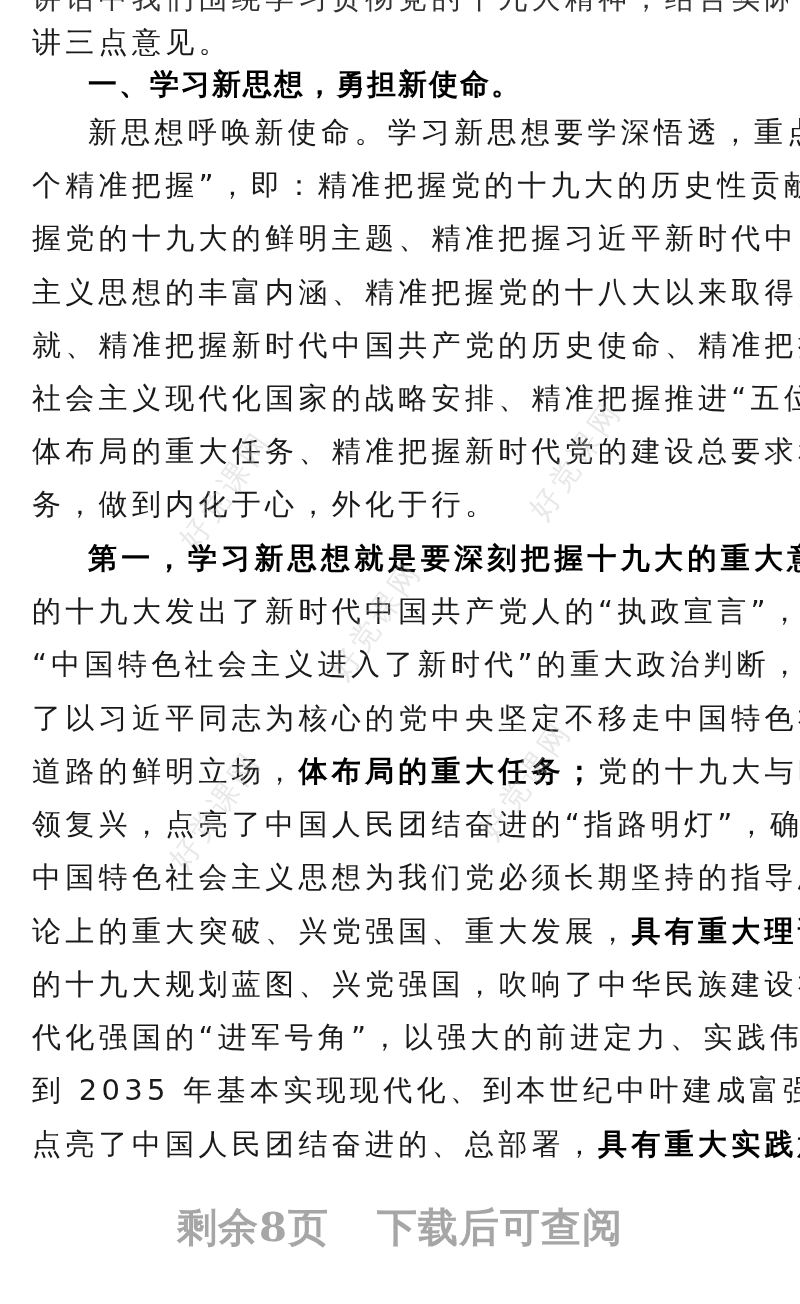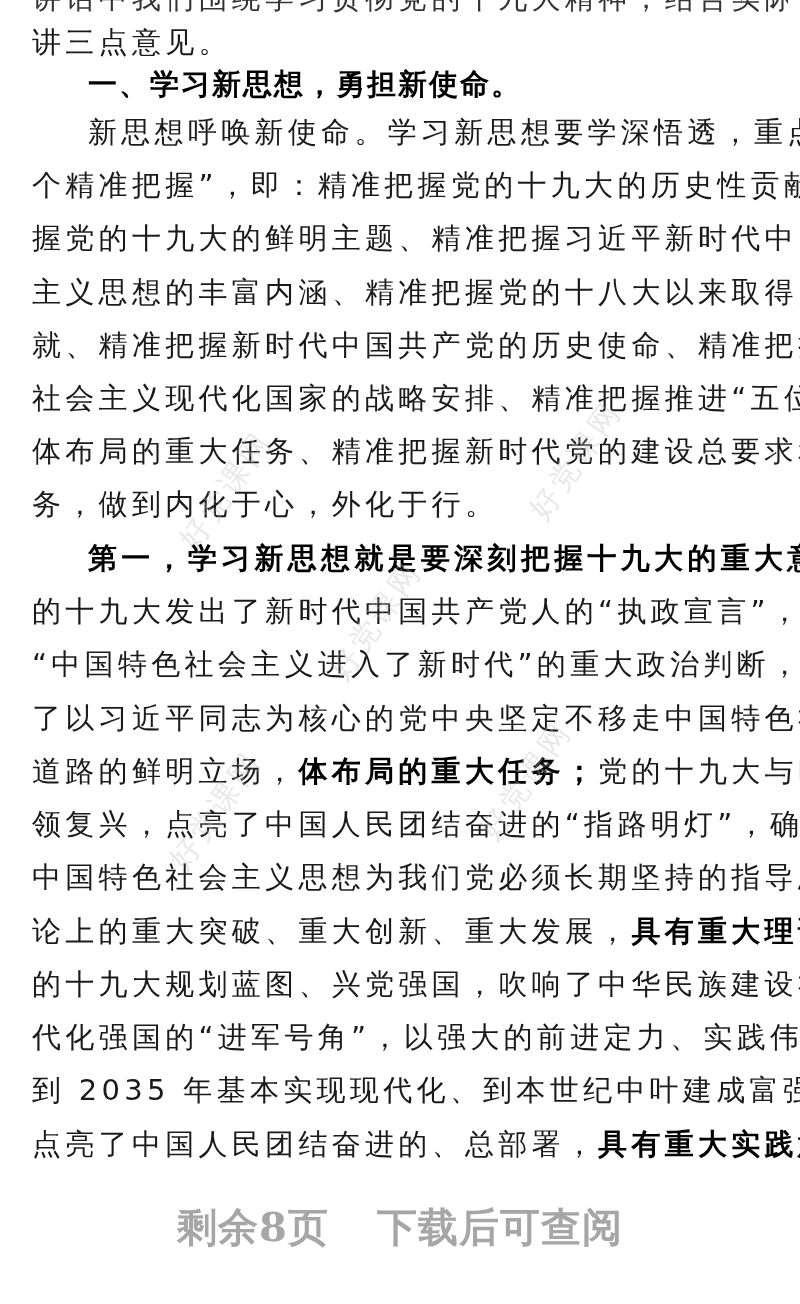--- a/index.html
+++ b/index.html
@@ -40,21 +40,21 @@
   <div class="line" style="top:431px">体布局的重大任务、精准把握新时代党的建设总要求和具体任</div>
   <div class="line short" style="top:484px">务，做到内化于心，外化于行。</div>
 
   <div class="line indent" style="top:538px"><span class="b">第一，学习新思想就是要深刻把握十九大的重大意义。</span></div>
   <div class="line" style="top:591px">的十九大发出了新时代中国共产党人的“执政宣言”，明确作出</div>
   <div class="line" style="top:644px">“中国特色社会主义进入了新时代”的重大政治判断，郑重宣示</div>
   <div class="line" style="top:698px">了以习近平同志为核心的党中央坚定不移走中国特色社会主义</div>
   <div class="line" style="top:751px"><span>道路的鲜明立场，</span><span class="b">体布局的重大任务；</span><span>党的十九大与时俱进、引</span></div>
   <div class="line" style="top:804px">领复兴，点亮了中国人民团结奋进的“指路明灯”，确立新时代</div>
   <div class="line" style="top:857px">中国特色社会主义思想为我们党必须长期坚持的指导思想，是理</div>
-  <div class="line" style="top:911px"><span>论上的重大突破、重大创新、重大发展，</span><span class="b">具有重大理论意义；</span></div>
+  <div class="line" style="top:911px"><span>论上的重大突破、兴党强国、重大发展，</span><span class="b">具有重大理论意义；</span></div>
   <div class="line" style="top:964px">的十九大规划蓝图、兴党强国，吹响了中华民族建设社会主义现</div>
   <div class="line" style="top:1017px">代化强国的“进军号角”，以强大的前进定力、实践伟力规划了</div>
   <div class="line" style="top:1070px">到 2035 年基本实现现代化、到本世纪中叶建成富强民主文明和</div>
   <div class="line" style="top:1124px"><span>点亮了中国人民团结奋进的、总部署，</span><span class="b">具有重大实践意义；</span></div>
 
   <div class="watermark" style="left:150px; top:470px">好党课网</div>
   <div class="watermark" style="left:500px; top:440px">好党课网</div>
   <div class="watermark" style="left:300px; top:600px">好党课网</div>
   <div class="watermark" style="left:140px; top:790px">好党课网</div>
   <div class="watermark" style="left:450px; top:760px">好党课网</div>

